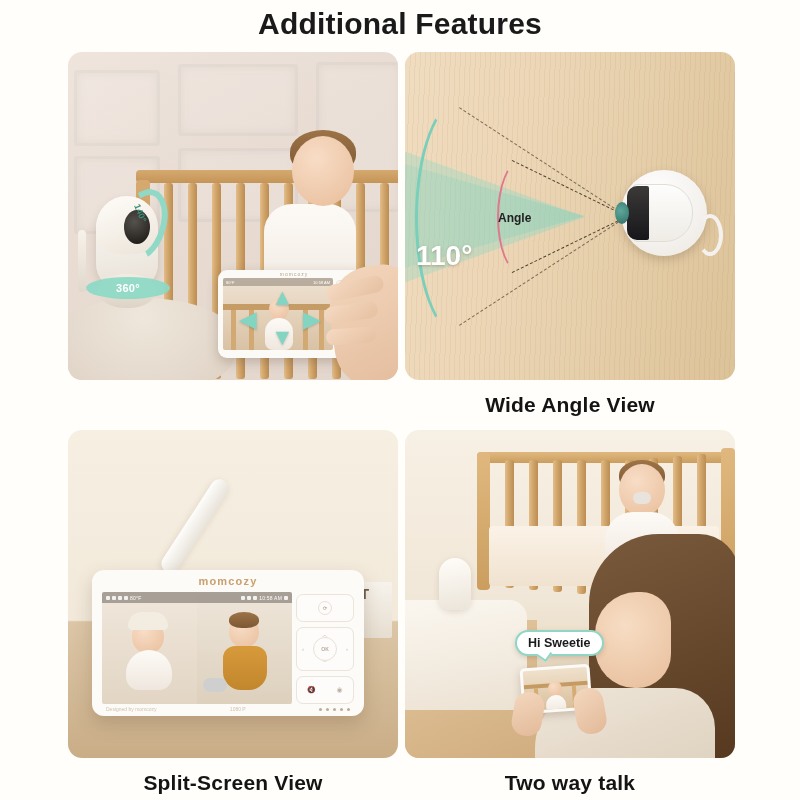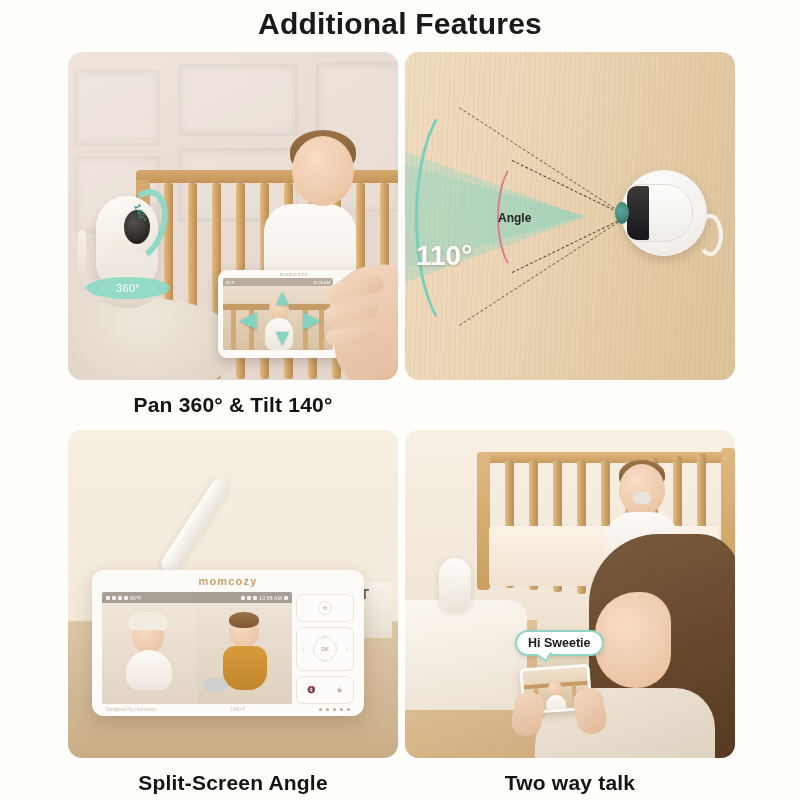--- a/index.html
+++ b/index.html
@@ -118,21 +118,21 @@
     position:absolute; left:63px; top:156px;
     font-size: 9px; font-weight: 700; color:#3e8e7c;
     transform: rotate(68deg);
   }
   .band-360 {
     position:absolute; left:18px; top:225px; width:84px; height:22px;
     border-radius: 50%/11px;
     background: rgba(140,217,198,0.92);
     display:flex; align-items:center; justify-content:center;
   }
-  .label-360 { font-size:11px; font-weight:400; color:#ffffff; letter-spacing:0.3px; }
+  .label-360 { font-size:11px; font-weight:700; color:#ffffff; letter-spacing:0.3px; }
   .cam-antenna {
     position:absolute; left:10px; top:178px; width:8px; height:62px;
     border-radius:4px; background:linear-gradient(180deg,#f7f2ea,#e0d8cc);
   }
 
   .monitor1 {
     position:absolute; left:150px; top:218px; width:152px; height:88px;
     background:#fbfaf7; border-radius:9px;
     box-shadow: 0 4px 12px rgba(90,70,55,0.28);
     padding:7px 5px 7px 5px;
@@ -458,21 +458,20 @@
             <div class="mon1-key" style="height:30px;"></div>
             <div class="mon1-key" style="height:16px;"></div>
           </div>
         </div>
 
         <div class="hand1"></div>
         <div class="finger" style="left:258px;top:228px;width:58px;height:17px;transform:rotate(-12deg);"></div>
         <div class="finger" style="left:256px;top:252px;width:54px;height:17px;transform:rotate(-8deg);"></div>
         <div class="finger" style="left:258px;top:276px;width:50px;height:16px;transform:rotate(-4deg);"></div>
       </div>
-      <div class="caption">Pan 360° &amp; Tilt 140°</div>
     </div>
 
     <div class="cell cell-tr">
       <div class="photo">
         <div class="wood"></div>
 
         <div class="fan-wide"></div>
         <div class="fan-narrow"></div>
 
         <div class="dash-line" style="left:22px;top:164px;transform:rotate(-33deg);"></div>
@@ -485,20 +484,21 @@
 
         <div class="txt-110">110°</div>
         <div class="txt-others">Angle</div>
 
         <div class="cam-top-base"></div>
         <div class="cam-top-body"></div>
         <div class="cam-top-lens"></div>
         <div class="cam-top-nub"></div>
         <div class="cam-cable"></div>
       </div>
+      <div class="caption">Wide Angle View</div>
     </div>
 
     <div class="cell cell-bl">
       <div class="photo">
         <div class="room3"></div>
         <div class="book3">ALT</div>
         <div class="antenna3"></div>
 
         <div class="monitor3">
           <div class="mon3-brand">momcozy</div>
@@ -557,21 +557,21 @@
             <span class="led-row">
               <i class="led"></i>
               <i class="led"></i>
               <i class="led"></i>
               <i class="led"></i>
               <i class="led"></i>
             </span>
           </div>
         </div>
       </div>
-      <div class="caption">Split-Screen Angle</div>
+      <div class="caption">Split-Screen View</div>
     </div>
 
     <div class="cell cell-br">
       <div class="photo">
         <div class="room4"></div>
         <div class="floor4"></div>
 
         <div class="crib4-rail" style="left:72px;top:22px;width:258px;height:11px;"></div>
         <div class="crib4-rail" style="left:72px;top:22px;width:13px;height:138px;"></div>
         <div class="crib4-rail" style="left:316px;top:18px;width:14px;height:150px;"></div>

